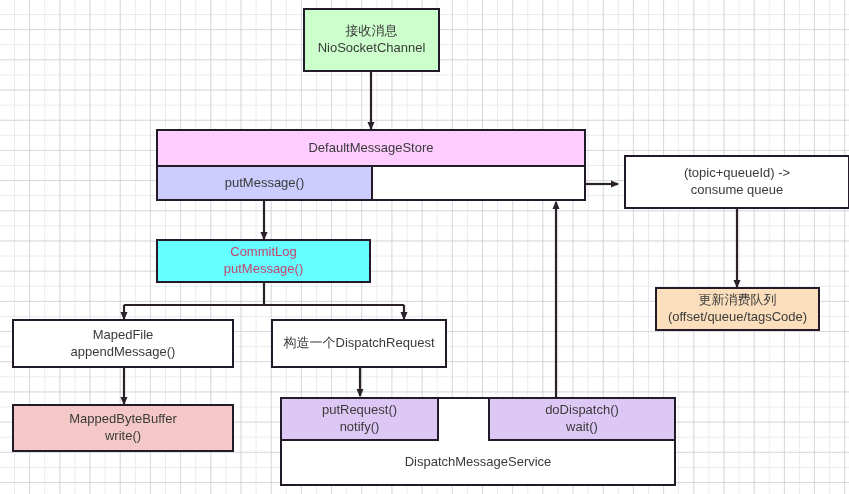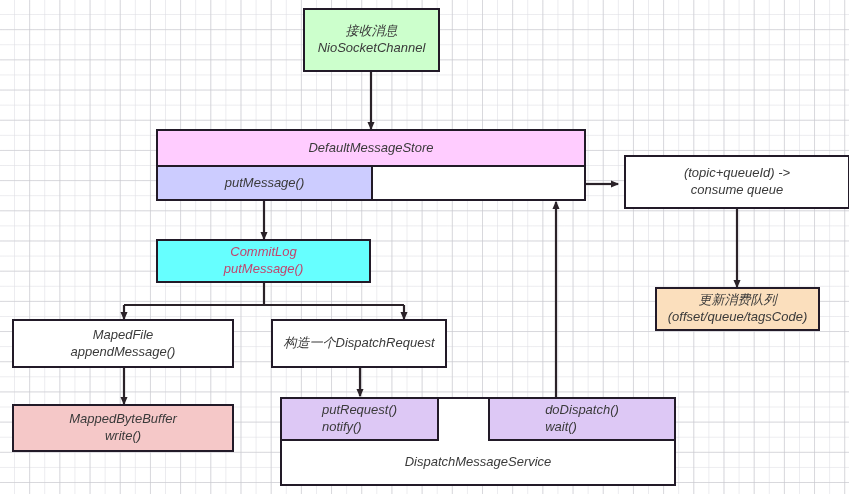--- a/index.html
+++ b/index.html
@@ -33,29 +33,28 @@
     display: flex;
     flex-direction: column;
     align-items: center;
     justify-content: center;
     text-align: center;
     font-size: 13px;
     line-height: 1.28;
     color: #3a3a3a;
     white-space: pre-line;
     z-index: 3;
-    font-style: italic;
   }
   .seg {
     position: absolute;
     box-sizing: border-box;
     display: flex;
     align-items: center;
     justify-content: center;
-    text-align: left;
+    text-align: center;
     font-size: 13px;
     line-height: 1.28;
     color: #3a3a3a;
     white-space: pre-line;
     z-index: 4;
   }
   svg.wires {
     position: absolute;
     left: 0; top: 0;
     width: 849px;

